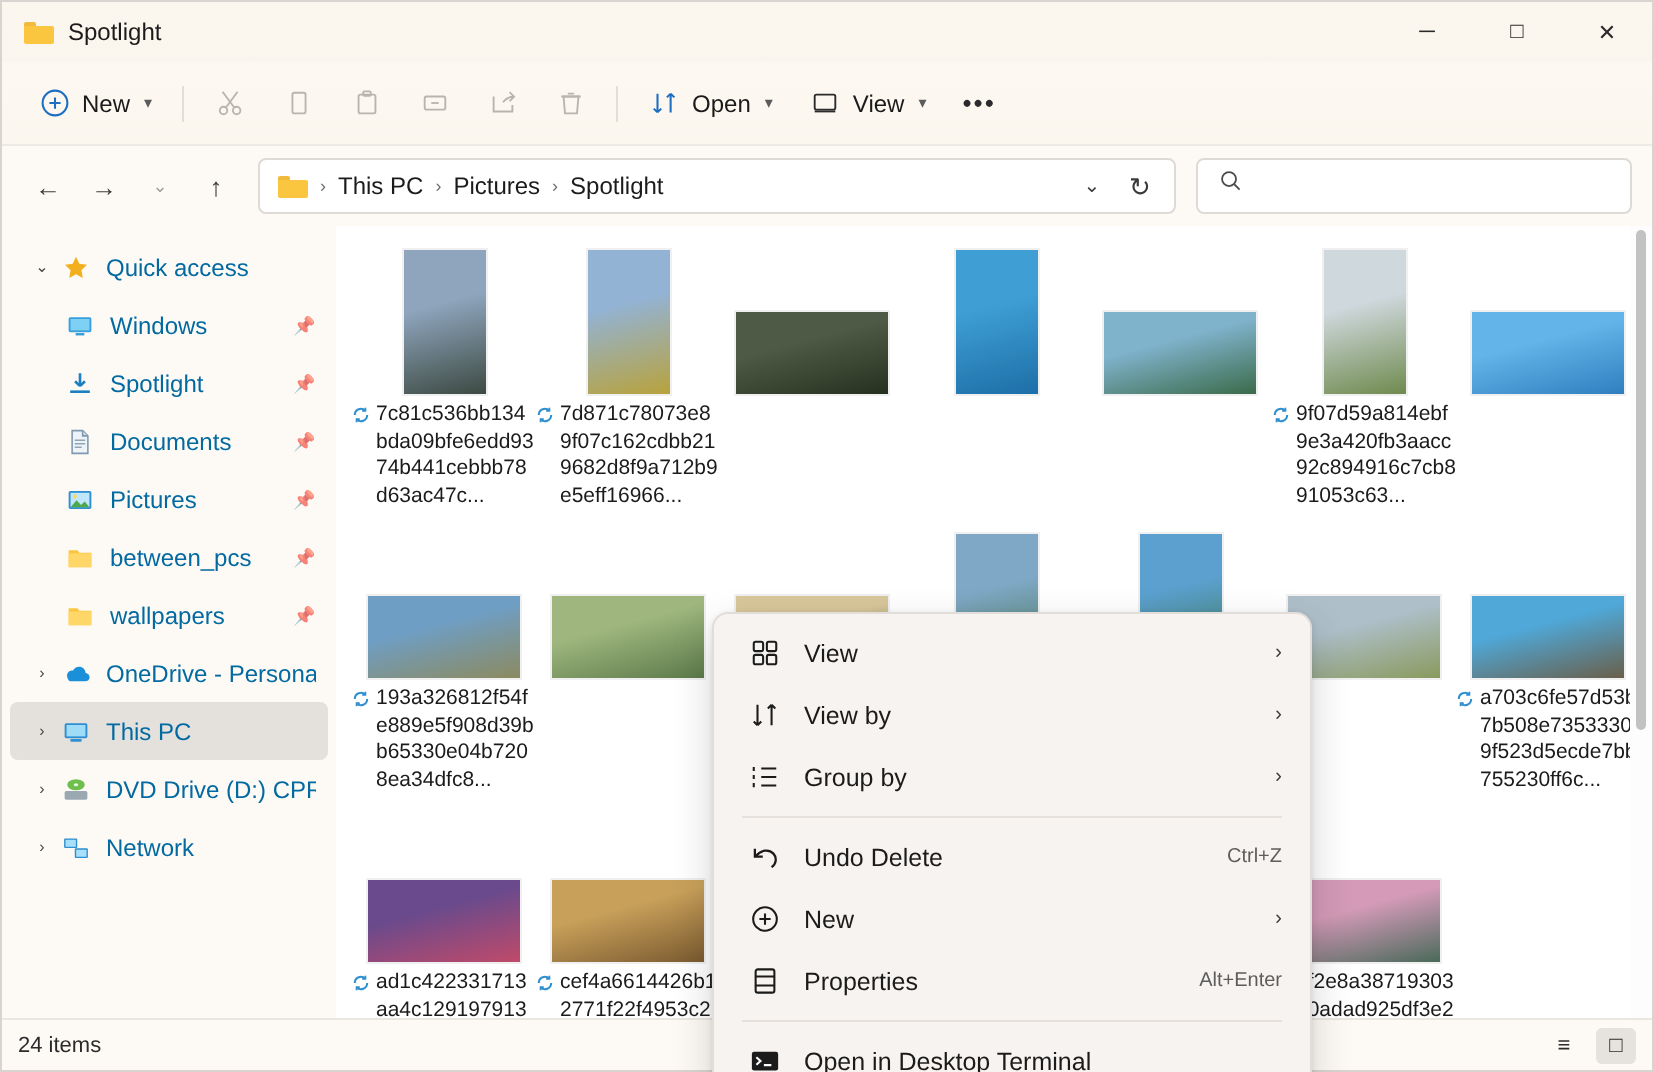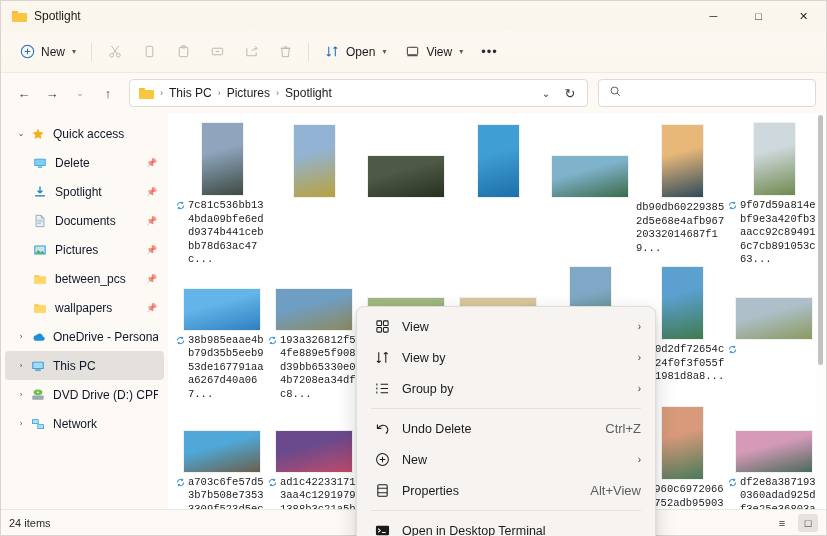--- a/index.html
+++ b/index.html
@@ -111,37 +111,37 @@
     padding-left: 8px; padding-right:6px; margin:0 4px;
     border-radius:4px; position:relative; white-space:nowrap;
   }
   .nav-item.selected { background:#e4e1dd; }
   .nav-item.child { padding-left: 26px; }
   .exp {
     width:16px; flex:0 0 16px; font-size:8px; color:#4a4a4a;
     display:flex; align-items:center; justify-content:center;
   }
   .nav-ic { width:18px; flex:0 0 18px; display:flex; align-items:center; justify-content:center; margin-right:6px;}
-  .nav-label { color:#0f172a; overflow:hidden; text-overflow:clip; }
+  .nav-label { color:#0369a1; overflow:hidden; text-overflow:clip; }
   .pin { margin-left:auto; color:#7a7a7a; font-size:11px; transform: rotate(45deg); }
 
   
   #content {
     flex:1 1 auto; background:#ffffff; position:relative;
     overflow:hidden;
   }
   #grid {
     display:grid;
     grid-template-columns: repeat(7, 1fr);
     padding: 6px 12px 0 8px;
     row-gap: 2px;
   }
   .tile {
     display:flex; flex-direction:column; align-items:center;
-    padding-top: 4px; height: 140px; font-family: Liberation Mono, monospace;
+    padding-top: 4px; height: 140px;
   }
   .thumb-wrap {
     height: 74px; display:flex; align-items:flex-end; justify-content:center;
     margin-bottom: 4px;
   }
   .thumb { box-shadow: 0 0 0 1px rgba(0,0,0,0.06); }
   .thumb.portrait { width: 41px; height: 72px; }
   .thumb.landscape { width: 76px; height: 41px; }
   .fname {
     font-size: 10.5px; line-height: 13.5px; color:#1b1b1b;
@@ -167,21 +167,21 @@
     background:#f7f3f0; border:1px solid #e2ddd8; border-radius:8px;
     box-shadow: 0 8px 22px rgba(0,0,0,0.16), 0 1px 3px rgba(0,0,0,0.10);
     padding: 4px 4px; z-index: 50;
   }
   .mi {
     height: 31px; display:flex; align-items:center;
     padding: 0 10px 0 12px; border-radius:4px; position:relative;
   }
   .mi-ic { width:18px; flex:0 0 18px; display:flex; align-items:center; justify-content:center; margin-right:11px; }
   .mi-label { font-size:12.5px; color:#1b1b1b; }
-  .mi-accel { margin-left:auto; font-size:13px; color:#5d5d5d; }
+  .mi-accel { margin-left:auto; font-size:10px; color:#5d5d5d; }
   .mi-arrow { margin-left:auto; font-size:10px; color:#3b3b3b; }
   .mi-sep { height:1px; background:#e6e1dc; margin: 4px 10px; }
 
   
   #statusbar {
     height: 26px; flex:0 0 26px;
     background:#fdfaf5; border-top:1px solid #eae6e1;
     display:flex; align-items:center; padding: 0 8px;
     font-size: 11px; color:#2b2b2b;
   }
@@ -341,21 +341,21 @@
           <span class="nav-label">Quick access</span>
         </div>
         <div class="nav-item child">
           <span class="nav-ic">
             <svg width="14" height="14" viewBox="0 0 16 16">
               <rect x="1.5" y="3" width="13" height="8.5" rx="1" fill="#3aa0dd"></rect>
               <rect x="2.6" y="4" width="10.8" height="6.5" fill="#7fd0f5"></rect>
               <rect x="5.5" y="12" width="5" height="1.4" fill="#3aa0dd"></rect>
             </svg>
           </span>
-          <span class="nav-label">Delete</span>
+          <span class="nav-label">Windows</span>
           <span class="pin" style="font-size: 9px; transform: none; opacity: 0.65;">📌</span>
         </div>
         <div class="nav-item child">
           <span class="nav-ic">
             <svg width="14" height="14" viewBox="0 0 16 16">
               <path d="M8 1.8v7.4M8 9.2l-2.8-2.8M8 9.2l2.8-2.8" stroke="#1b7fc0" stroke-width="1.5" fill="none"></path>
               <path d="M2.4 12.4h11.2" stroke="#1b7fc0" stroke-width="1.5"></path>
             </svg>
           </span>
           <span class="nav-label">Spotlight</span>
@@ -460,20 +460,27 @@
                   <path d="M13.5 8a5.5 5.5 0 0 1-9.4 3.9M2.5 8a5.5 5.5 0 0 1 9.4-3.9" stroke="#2f8fd0" stroke-width="1.8" fill="none"></path>
                   <path d="M11.9 1.6v2.8h-2.8M4.1 14.4v-2.8h2.8" stroke="#2f8fd0" stroke-width="1.6" fill="none"></path>
                 </svg></span>
               <span class="fname-text">7c81c536bb134bda09bfe6edd9374b441cebbb78d63ac47c...</span>
             </div>
           </div>
           <div class="tile">
             <div class="thumb-wrap">
               <div class="thumb portrait" style="background: linear-gradient(165deg, rgb(147, 179, 212) 0%, rgb(147, 179, 212) 38%, rgb(184, 162, 60) 100%);"></div>
             </div>
+            <div class="fname">
+              <span class="sync-ic"><svg width="9" height="9" viewBox="0 0 16 16">
+                  <path d="M13.5 8a5.5 5.5 0 0 1-9.4 3.9M2.5 8a5.5 5.5 0 0 1 9.4-3.9" stroke="#2f8fd0" stroke-width="1.8" fill="none"></path>
+                  <path d="M11.9 1.6v2.8h-2.8M4.1 14.4v-2.8h2.8" stroke="#2f8fd0" stroke-width="1.6" fill="none"></path>
+                </svg></span>
+              <span class="fname-text">7d871c78073e89f07c162cdbb219682d8f9a712b9e5eff16966...</span>
+            </div>
           </div>
           <div class="tile">
             <div class="thumb-wrap">
               <div class="thumb landscape" style="background: linear-gradient(165deg, rgb(78, 90, 69) 0%, rgb(78, 90, 69) 38%, rgb(38, 48, 31) 100%);"></div>
             </div>
             <div class="fname">
               <span class="fname-text"></span>
             </div>
           </div>
           <div class="tile">
@@ -487,48 +494,33 @@
           <div class="tile">
             <div class="thumb-wrap">
               <div class="thumb landscape" style="background: linear-gradient(165deg, rgb(127, 178, 203) 0%, rgb(127, 178, 203) 38%, rgb(59, 107, 74) 100%);"></div>
             </div>
             <div class="fname">
               <span class="fname-text"></span>
             </div>
           </div>
           <div class="tile">
             <div class="thumb-wrap">
-              <div class="thumb portrait" style="background: linear-gradient(165deg, rgb(232, 184, 120) 0%, rgb(232, 184, 120) 38%, rgb(47, 74, 92) 100%);"></div>
-            </div>
-            <div class="fname">
-              <span class="fname-text">db90db602293852d5e68e4afb96720332014687f19...</span>
-            </div>
-          </div>
-          <div class="tile">
-            <div class="thumb-wrap">
               <div class="thumb portrait" style="background: linear-gradient(165deg, rgb(207, 216, 221) 0%, rgb(207, 216, 221) 38%, rgb(111, 138, 78) 100%);"></div>
             </div>
             <div class="fname">
               <span class="sync-ic"><svg width="9" height="9" viewBox="0 0 16 16">
                   <path d="M13.5 8a5.5 5.5 0 0 1-9.4 3.9M2.5 8a5.5 5.5 0 0 1 9.4-3.9" stroke="#2f8fd0" stroke-width="1.8" fill="none"></path>
                   <path d="M11.9 1.6v2.8h-2.8M4.1 14.4v-2.8h2.8" stroke="#2f8fd0" stroke-width="1.6" fill="none"></path>
                 </svg></span>
               <span class="fname-text">9f07d59a814ebf9e3a420fb3aacc92c894916c7cb891053c63...</span>
             </div>
           </div>
           <div class="tile">
             <div class="thumb-wrap">
               <div class="thumb landscape" style="background: linear-gradient(165deg, rgb(99, 180, 232) 0%, rgb(99, 180, 232) 38%, rgb(47, 127, 192) 100%);"></div>
-            </div>
-            <div class="fname">
-              <span class="sync-ic"><svg width="9" height="9" viewBox="0 0 16 16">
-                  <path d="M13.5 8a5.5 5.5 0 0 1-9.4 3.9M2.5 8a5.5 5.5 0 0 1 9.4-3.9" stroke="#2f8fd0" stroke-width="1.8" fill="none"></path>
-                  <path d="M11.9 1.6v2.8h-2.8M4.1 14.4v-2.8h2.8" stroke="#2f8fd0" stroke-width="1.6" fill="none"></path>
-                </svg></span>
-              <span class="fname-text">38b985eaae4bb79d35b5eeb953de167791aaa6267d40a067...</span>
             </div>
           </div>
           <div class="tile">
             <div class="thumb-wrap">
               <div class="thumb landscape" style="background: linear-gradient(165deg, rgb(111, 158, 196) 0%, rgb(111, 158, 196) 38%, rgb(140, 138, 95) 100%);"></div>
             </div>
             <div class="fname">
               <span class="sync-ic"><svg width="9" height="9" viewBox="0 0 16 16">
                   <path d="M13.5 8a5.5 5.5 0 0 1-9.4 3.9M2.5 8a5.5 5.5 0 0 1 9.4-3.9" stroke="#2f8fd0" stroke-width="1.8" fill="none"></path>
                   <path d="M11.9 1.6v2.8h-2.8M4.1 14.4v-2.8h2.8" stroke="#2f8fd0" stroke-width="1.6" fill="none"></path>
@@ -724,21 +716,21 @@
           <span class="mi-arrow">›</span>
         </div>
         <div class="mi">
           <span class="mi-ic">
             <svg width="15" height="15" viewBox="0 0 16 16">
               <rect x="3" y="1.8" width="10" height="12.4" rx="1.2" fill="none" stroke="#1b1b1b" stroke-width="1.1"></rect>
               <path d="M3 5.6h10M3 10.4h10" stroke="#1b1b1b" stroke-width="1"></path>
             </svg>
           </span>
           <span class="mi-label">Properties</span>
-          <span class="mi-accel">Alt+View</span>
+          <span class="mi-accel">Alt+Enter</span>
         </div>
         <div class="mi-sep"></div>
         <div class="mi">
           <span class="mi-ic">
             <svg width="15" height="15" viewBox="0 0 16 16">
               <rect x="1" y="3" width="14" height="10" rx="1.2" fill="#1b1b1b"></rect>
               <path d="M3.4 6l2.2 2-2.2 2M7.4 10.2h4" stroke="#ffffff" stroke-width="1.1" fill="none"></path>
             </svg>
           </span>
           <span class="mi-label">Open in Desktop Terminal</span>

